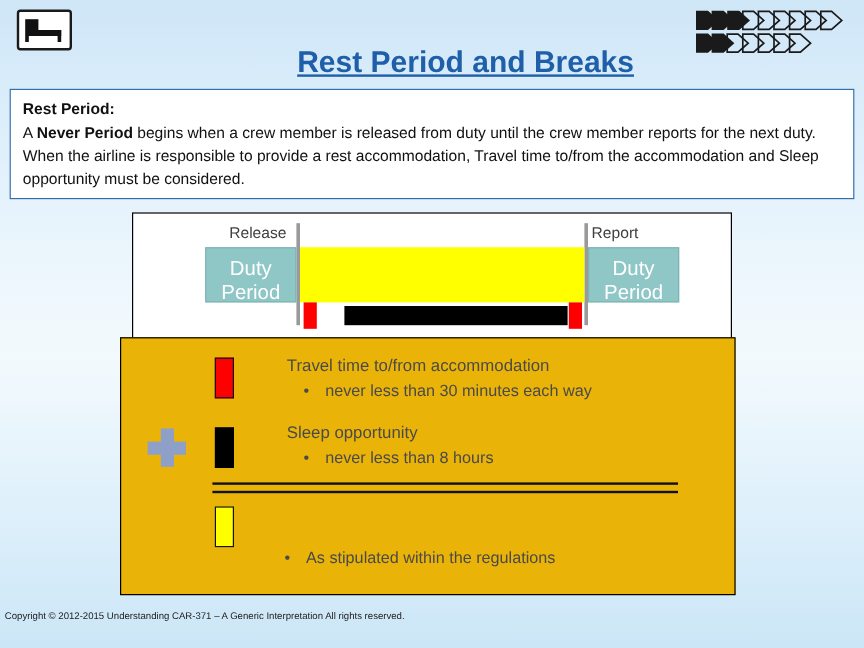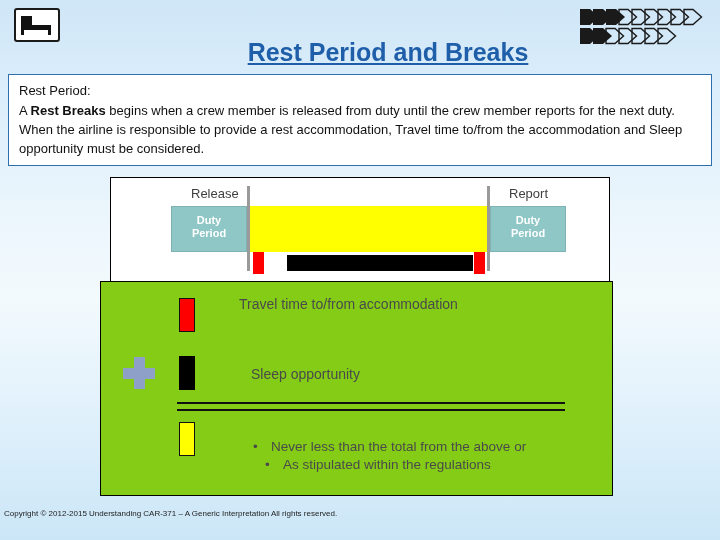--- a/index.html
+++ b/index.html
@@ -90,21 +90,21 @@
     top: 74px;
     width: 704px;
     height: 92px;
     border: 1px solid #2f6fb0;
     background: #ffffff;
     box-sizing: border-box;
     padding: 8px 10px 0 10px;
   }
   .intro-label {
     font-size: 13px;
-    font-weight: normal;
+    font-weight: bold;
     color: #111;
     margin: 0 0 3px 0;
     line-height: 1.25;
   }
   .intro-body {
     font-size: 13px;
     color: #111;
     line-height: 1.45;
     margin: 0;
   }
@@ -121,45 +121,44 @@
     border: 1px solid #000000;
     box-sizing: border-box;
   }
   .tl-label {
     position: absolute;
     font-size: 13px;
     color: #3f3f3f;
     font-family: "Liberation Sans", sans-serif;
   }
   .tl-label.release { left: 80px; top: 8px; }
-  .tl-label.report  { left: 398px; top: 8px; }
+  .tl-label.report  { left: 382px; top: 8px; }
 
   .tl-vline {
     position: absolute;
     width: 3px;
     background: #9a9a9a;
     top: 8px;
     height: 85px;
   }
   .tl-vline.left  { left: 136px; }
   .tl-vline.right { left: 376px; }
 
   .duty-block {
     position: absolute;
     top: 28px;
     height: 46px;
     background: #8fc6c6;
     border: 1px solid #7fb3b3;
     box-sizing: border-box;
     color: #ffffff;
-    font-size: 11px;
+    font-size: 17px;
     line-height: 1.2;
     text-align: center;
     padding-top: 7px;
-    font-weight: bold;
   }
   .duty-block.left  { left: 60px;  width: 76px; }
   .duty-block.right { left: 379px; width: 76px; }
 
   .rest-yellow {
     position: absolute;
     left: 139px;
     top: 28px;
     width: 237px;
     height: 46px;
@@ -183,21 +182,21 @@
   .travel-red.left  { left: 142px; }
   .travel-red.right { left: 363px; }
 
   
   .legend-panel {
     position: absolute;
     left: 100px;
     top: 281px;
     width: 513px;
     height: 215px;
-    background: #84cc16;
+    background: #eab308;
     border: 1px solid #000000;
     box-sizing: border-box;
   }
   .legend-swatch {
     position: absolute;
   }
   .sw-red {
     left: 78px; top: 16px;
     width: 16px; height: 34px;
     background: #FF0000;
@@ -230,37 +229,37 @@
   }
   .plus-icon .bar-h { left: 0; top: 11px; width: 32px; height: 11px; }
   .plus-icon .bar-v { left: 11px; top: 0; width: 11px; height: 32px; }
 
   .legend-title {
     position: absolute;
     font-size: 14px;
     color: #4a4a4a;
   }
   .lt-travel { left: 138px; top: 14px; }
-  .lt-sleep  { left: 150px; top: 70px; margin-top: 14px; }
+  .lt-sleep  { left: 138px; top: 70px; }
   .lt-rest   { left: 138px; top: 135px; }
 
   .legend-bullet {
     position: absolute;
     font-size: 13.5px;
     color: #4a4a4a;
     white-space: nowrap;
   }
   .legend-bullet .dot {
     display: inline-block;
     width: 18px;
   }
   .lb-travel-1 { left: 152px; top: 36px; }
   .lb-sleep-1  { left: 152px; top: 92px; }
   .lb-rest-1   { left: 152px; top: 157px; }
-  .lb-rest-2   { left: 164px; top: 175px; }
+  .lb-rest-2   { left: 136px; top: 175px; }
 
   .legend-divider {
     position: absolute;
     left: 76px;
     width: 388px;
     border-top: 2px solid #111;
   }
   .legend-divider.one { top: 120px; }
   .legend-divider.two { top: 127px; }
 
@@ -312,21 +311,21 @@
       <polygon points="65,20.5 74,20.5 82.5,28 74,35.5 65,35.5"></polygon>
       <polygon points="78,20.5 87,20.5 95.5,28 87,35.5 78,35.5"></polygon>
     </g>
   </svg>
 </div>
 
 <div class="page-title">Rest Period and Breaks</div>
 
 <div class="intro-box">
   <div class="intro-label">Rest Period:</div>
-  <p class="intro-body"><span>A </span><b>Rest Breaks</b><span> begins when a crew member is released from duty until the crew member reports for the next duty. When the airline is responsible to provide a rest accommodation, Travel time to/from the accommodation and Sleep opportunity must be considered.</span></p>
+  <p class="intro-body"><span>A </span><b>Never Period</b><span> begins when a crew member is released from duty until the crew member reports for the next duty. When the airline is responsible to provide a rest accommodation, Travel time to/from the accommodation and Sleep opportunity must be considered.</span></p>
 </div>
 
 <div class="timeline-panel">
   <div class="tl-label release">Release</div>
   <div class="tl-label report">Report</div>
 
   <div class="tl-vline left"></div>
   <div class="tl-vline right"></div>
 
   <div class="duty-block left">
@@ -342,29 +341,30 @@
   <div class="duty-block right">
     <div>Duty</div>
     <div>Period</div>
   </div>
 </div>
 
 <div class="legend-panel">
 
   <div class="legend-swatch sw-red"></div>
   <div class="legend-title lt-travel">Travel time to/from accommodation</div>
+  <div class="legend-bullet lb-travel-1"><span class="dot">•</span><span>never less than 30 minutes each way</span></div>
 
   <div class="plus-icon">
     <div class="bar-h"></div>
     <div class="bar-v"></div>
   </div>
   <div class="legend-swatch sw-black"></div>
   <div class="legend-title lt-sleep">Sleep opportunity</div>
+  <div class="legend-bullet lb-sleep-1"><span class="dot">•</span><span>never less than 8 hours</span></div>
 
   <div class="legend-divider one"></div>
   <div class="legend-divider two"></div>
 
   <div class="legend-swatch sw-yellow"></div>
-  <div class="legend-bullet lb-rest-1"><span class="dot">•</span><span>Never less than the total from the above or</span></div>
   <div class="legend-bullet lb-rest-2"><span class="dot">•</span><span>As stipulated within the regulations</span></div>
 </div>
 
 <div class="footer">Copyright © 2012-2015 Understanding CAR-371 – A Generic Interpretation All rights reserved.</div>
 
 </body></html>

